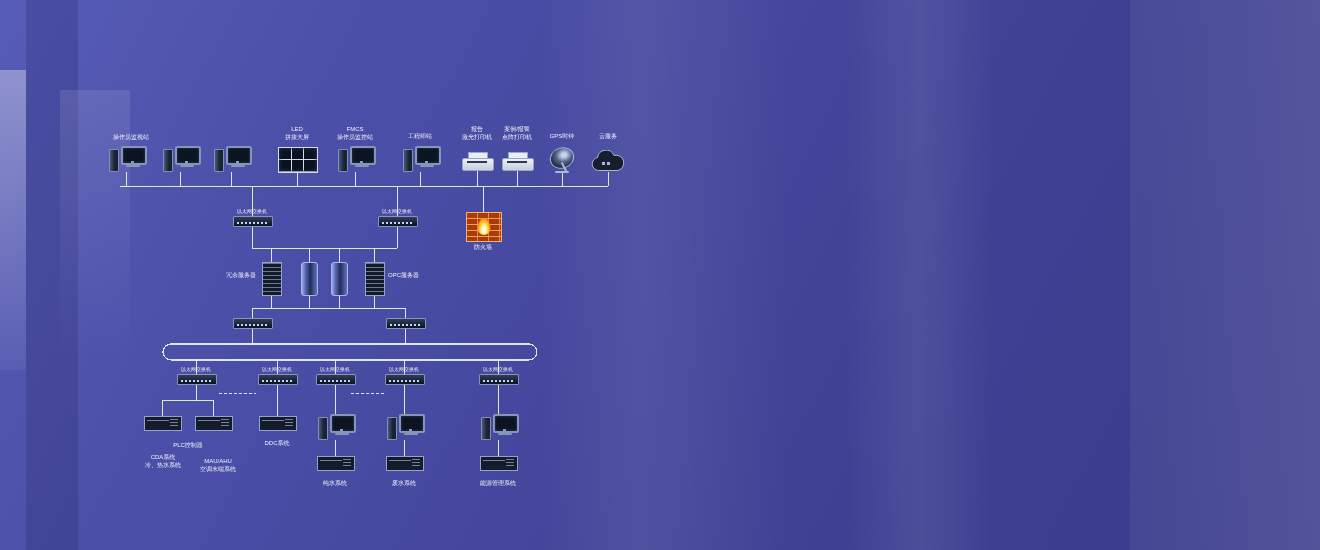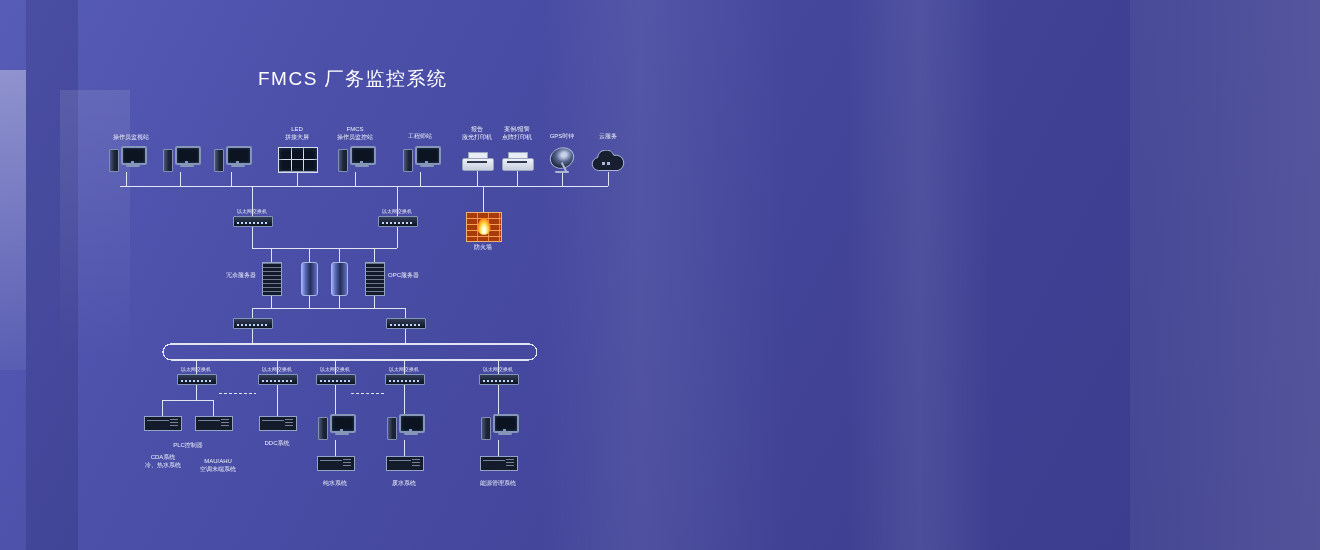--- a/index.html
+++ b/index.html
@@ -79,21 +79,20 @@
 <body>
 
 <div class="stage">
   <div class="bg bg1"></div>
   <div class="bg bg2"></div>
   <div class="bg bg3"></div>
   <div class="bg bg4"></div>
   <div class="bg bg5"></div>
   <div class="bg bg6"></div>
 
-  <div class="title">FMCS 厂务监控系统</div>
 
   <svg class="wires" width="1320" height="550" viewBox="0 0 1320 550">
     <g stroke="#eef1fa" stroke-opacity="0.92" stroke-width="1" fill="none" shape-rendering="crispEdges">
       <path d="M126 172 V186 M180 172 V186 M231 172 V186 M297 171 V186 M355 172 V186 M420 172 V186 M477 170 V186 M517 170 V186 M562 173 V186 M608 172 V186
                M120 186 H608
                M252 186 V216 M397 186 V216 M483 186 V212
                M252 225 V248 M397 225 V248 M252 248 H397
                M271 248 V262 M309 248 V262 M339 248 V262 M374 248 V262
                M271 294 V308 M309 294 V308 M339 294 V308 M374 294 V308
                M252 308 H405 M252 308 V318 M405 308 V318

